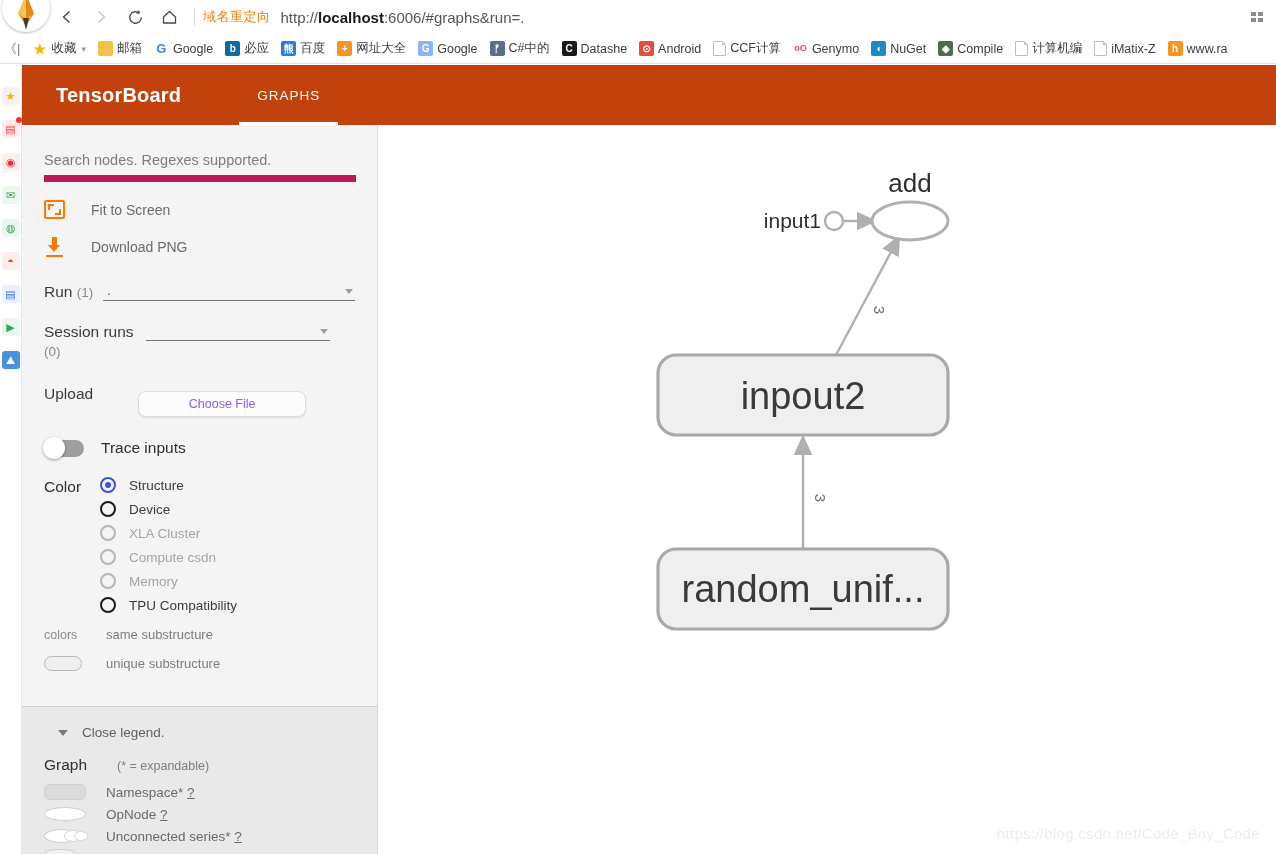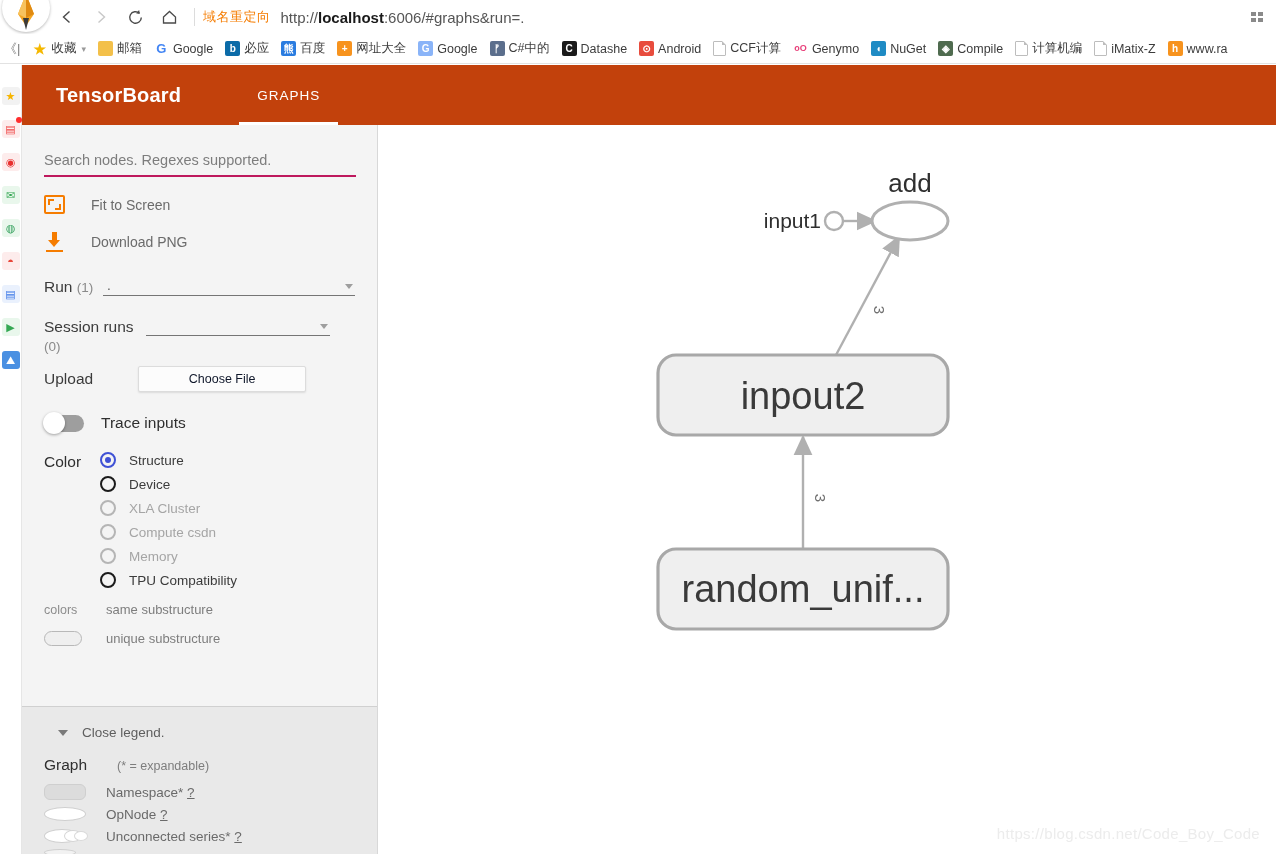--- a/index.html
+++ b/index.html
@@ -107,21 +107,21 @@
 
   
   .sidebar {
     position: absolute; left: 22px; top: 125px; width: 356px; height: 729px;
     background: #f4f4f4; border-right: 1px solid #d8d8d8;
     display: flex; flex-direction: column;
   }
   .sb-main { padding: 26px 22px 0 22px; flex: 0 0 auto; height: 581px; }
 
   .node-search {
-    width: 312px; border: none; border-bottom: 2px solid #be185d;
+    width: 312px; border: none; border-bottom: 7px solid #be185d;
     background: transparent; font-family: "Liberation Sans", sans-serif;
     font-size: 14.5px; color: #5f5f5f; padding: 0 0 7px 0; outline: none;
   }
   .node-search::placeholder { color: #7d7d7d; }
 
   .sb-row { display: flex; align-items: center; margin-top: 18px; }
 
   .fit-icon {
     width: 21px; height: 19px; border: 2px solid #f57c00; border-radius: 2px;
     position: relative; flex: 0 0 21px;
@@ -162,23 +162,24 @@
   }
   .run-row { display: flex; align-items: flex-end; margin-top: 22px; }
   .run-row .sel { flex: 1; margin-left: 10px; }
   .session-row { display: flex; align-items: flex-end; margin-top: 18px; }
   .session-row .sel { width: 184px; margin-left: 12px; }
   .session-count { font-size: 13.5px; color: #8a8a8a; margin-top: 3px; }
 
   .upload-row { display: flex; align-items: center; margin-top: 12px; }
   .choose-file {
     margin-left: 45px; width: 168px; height: 26px; background: #fcfcfc;
-    border: 1px solid #dcdcdc; border-radius: 2px; font-size: 12.5px;
-    color: #0f172a; display: flex; align-items: center; justify-content: center;
+    border: 1px solid #dcdcdc; border-radius: 8px; font-size: 12.5px;
+    color: #8b5cf6; display: flex; align-items: center; justify-content: center;
     box-shadow: 0 1px 2px rgba(0,0,0,.10);
+    margin-top: 20px;
   }
 
   .toggle-row { display: flex; align-items: center; margin-top: 22px; }
   .toggle {
     width: 40px; height: 17px; border-radius: 9px; background: #9e9e9e;
     position: relative; flex: 0 0 40px;
   }
   .toggle .knob {
     position: absolute; left: -1px; top: -2.5px; width: 22px; height: 22px;
     border-radius: 50%; background: #ffffff; box-shadow: 0 1px 3px rgba(0,0,0,.35);

